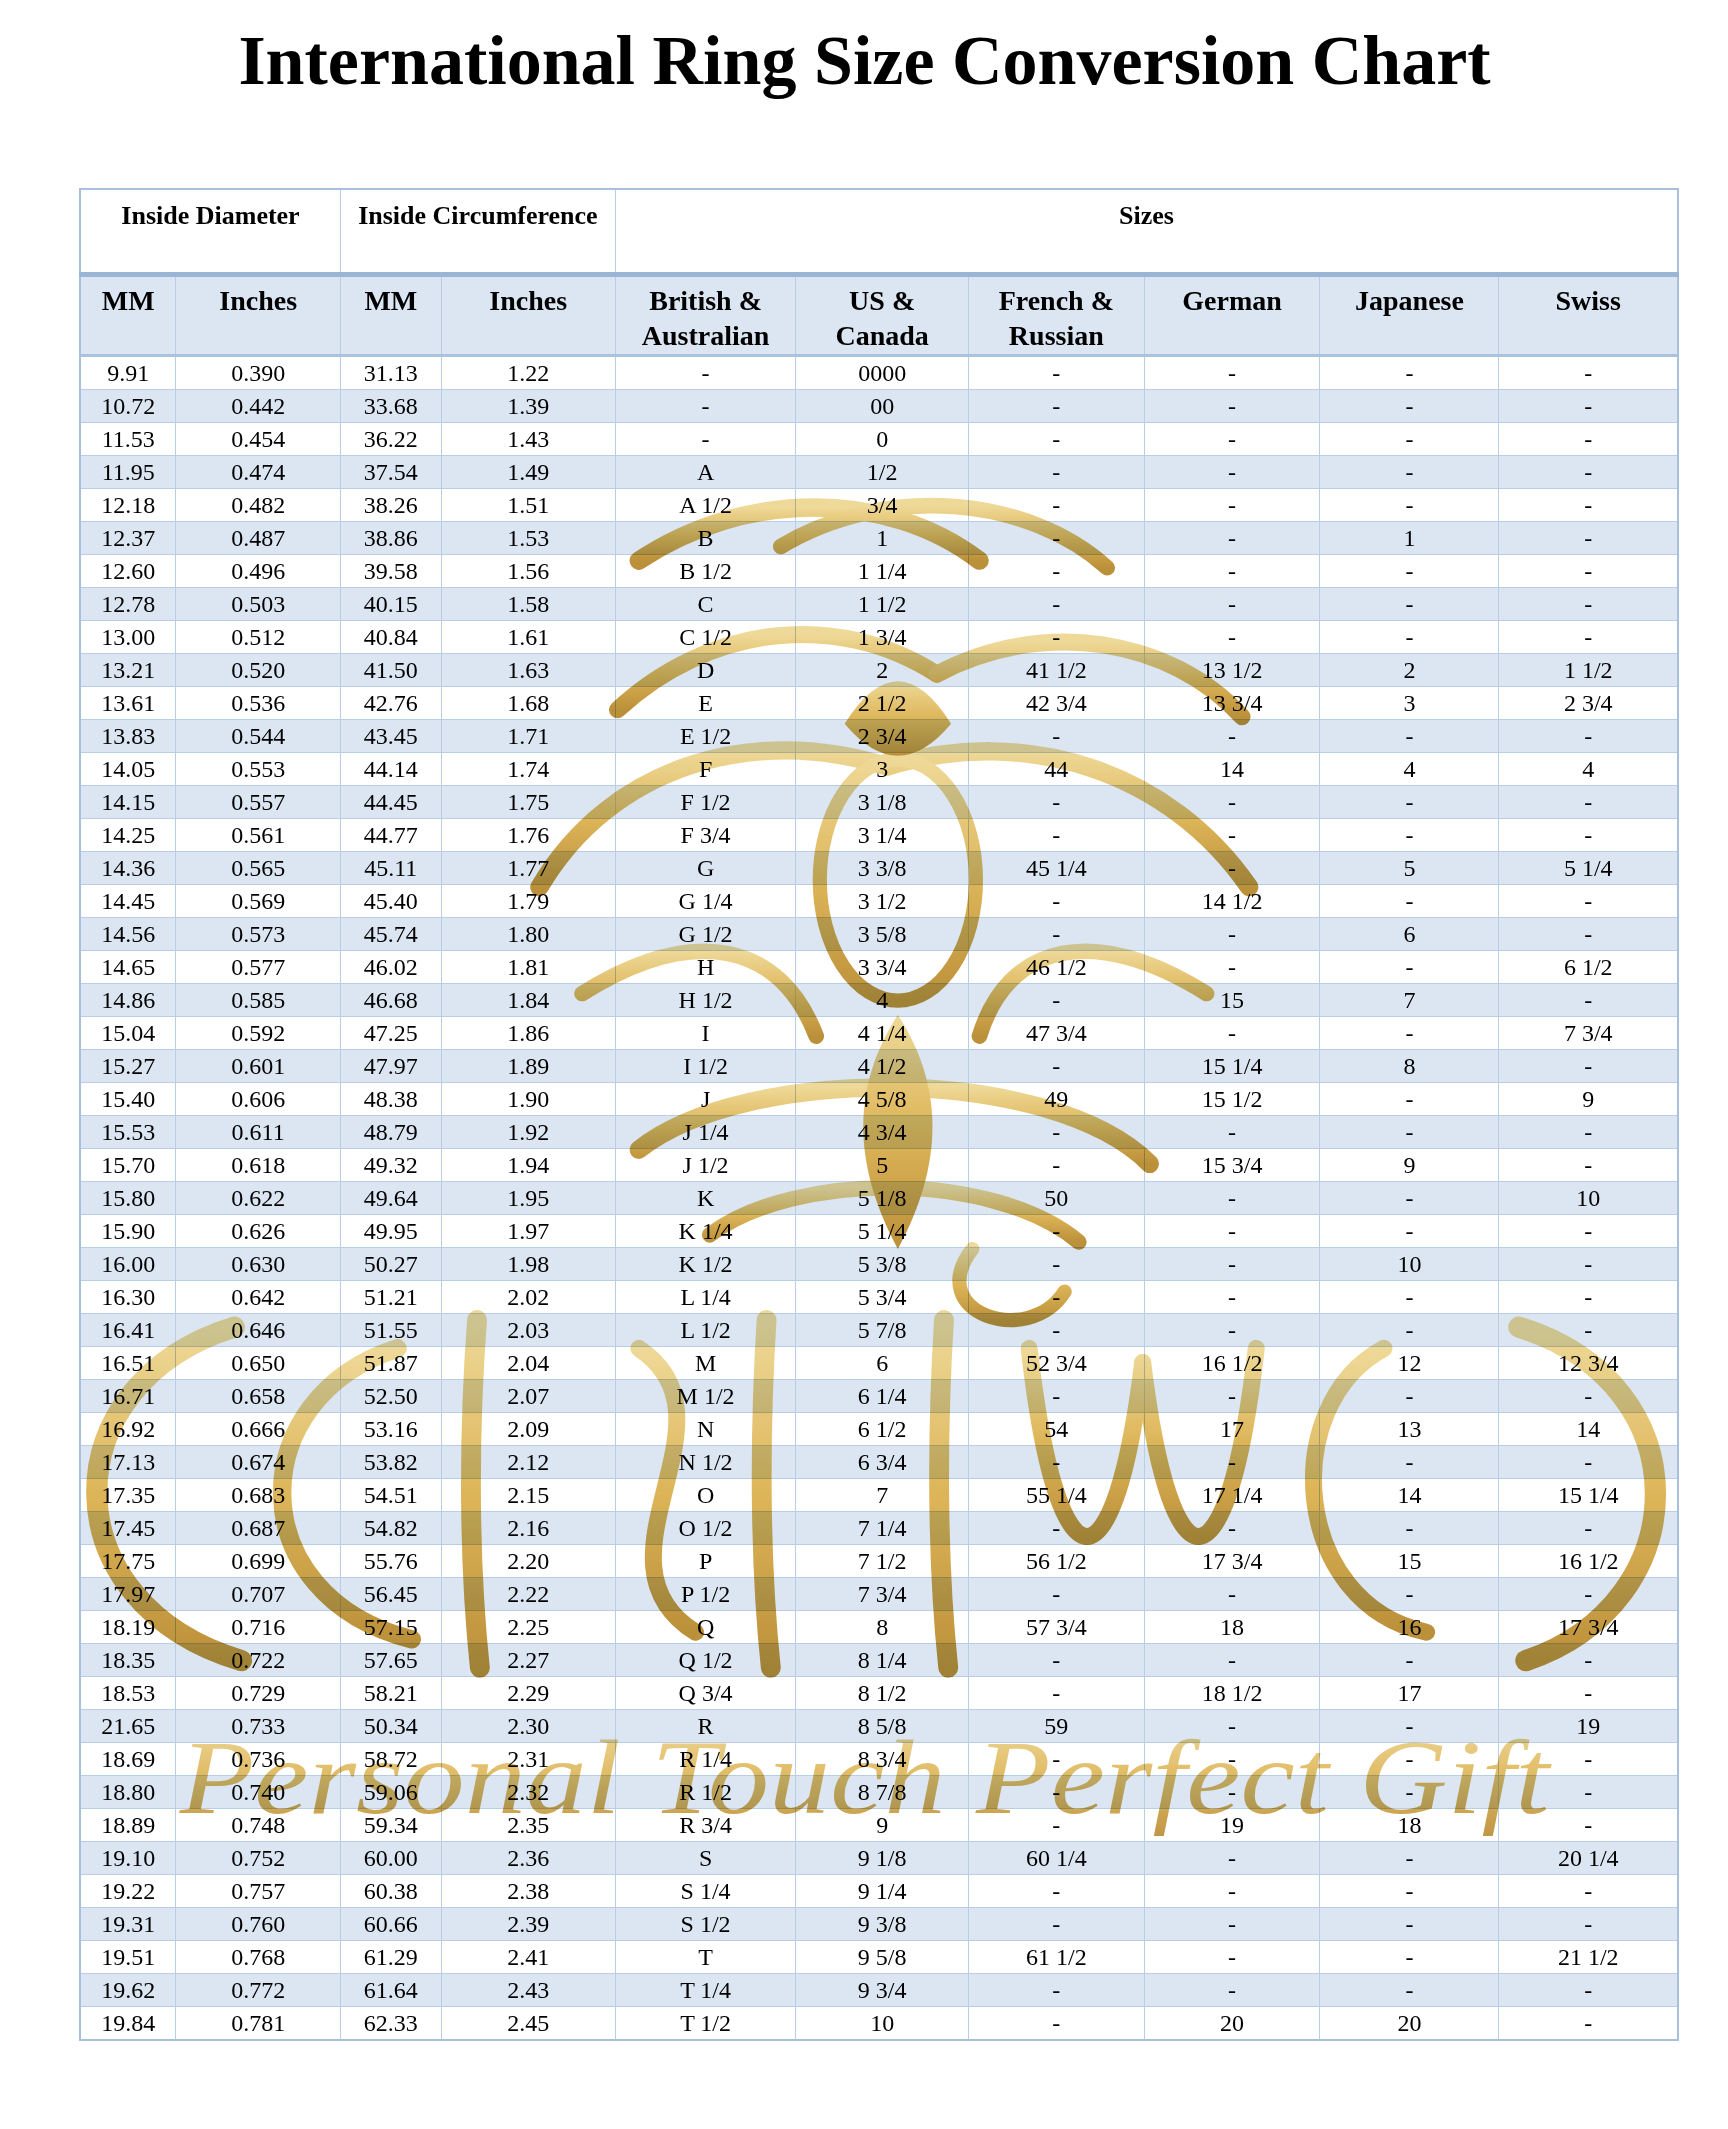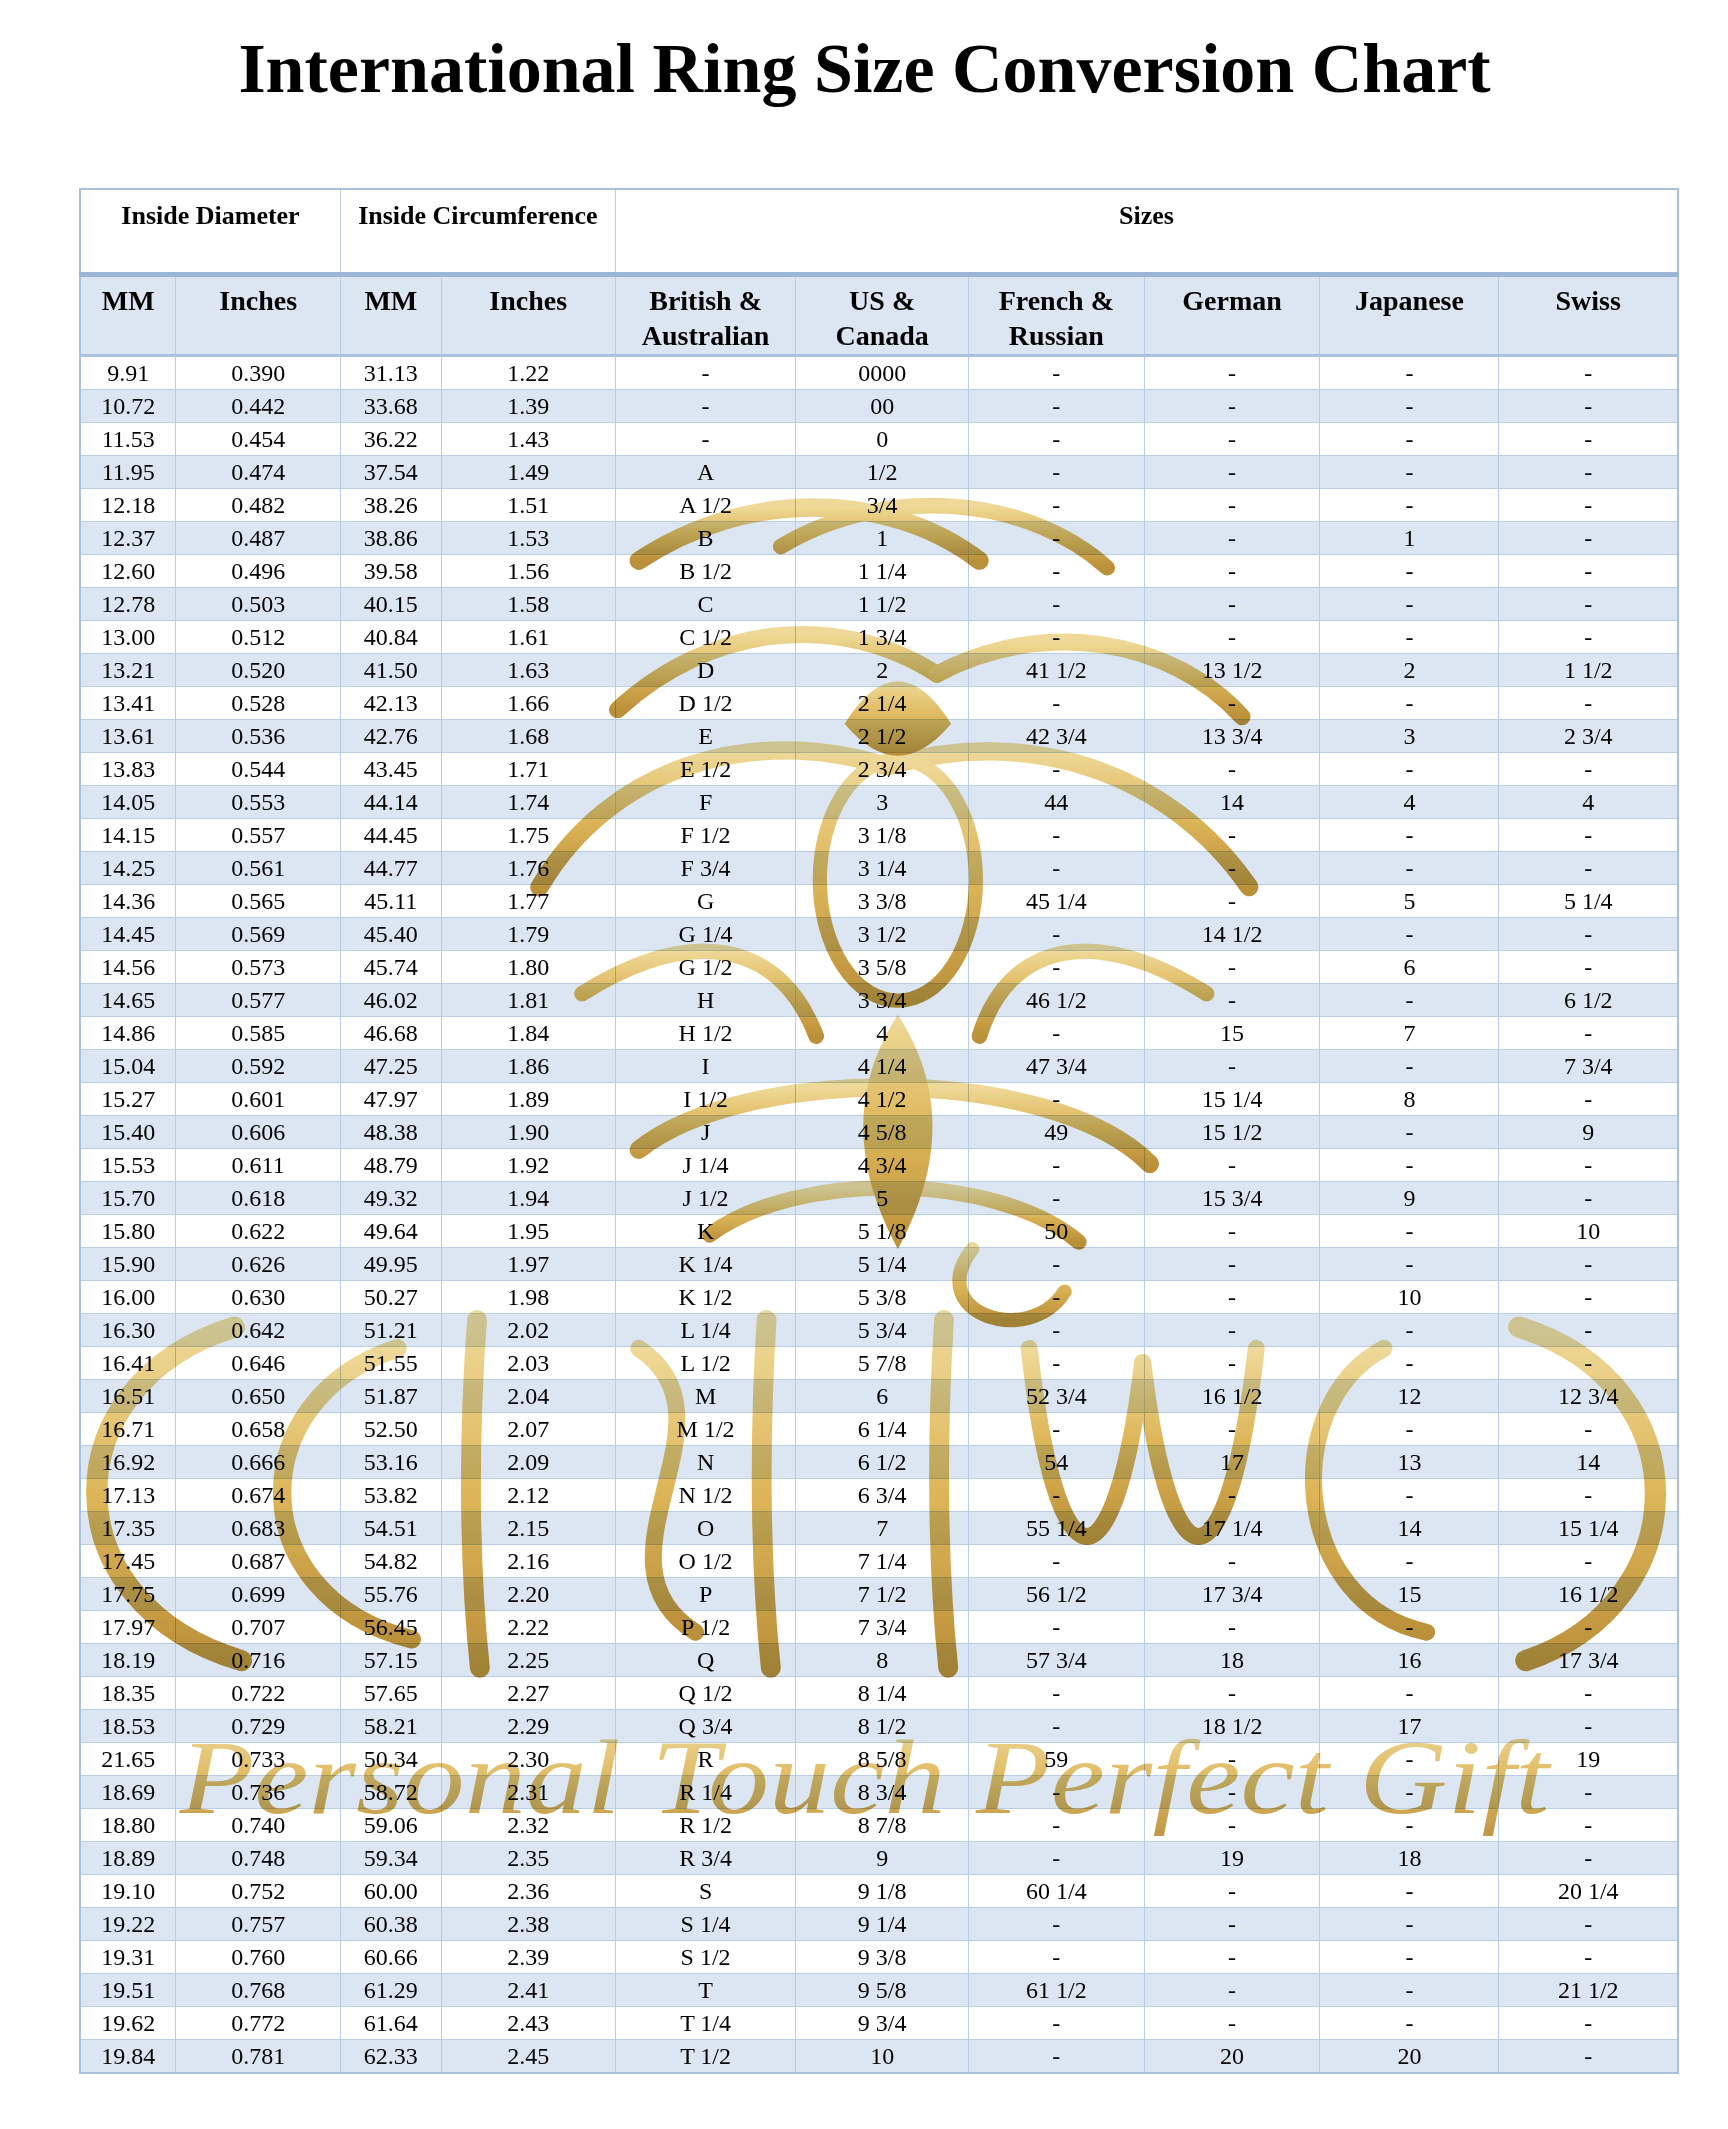--- a/index.html
+++ b/index.html
@@ -1,21 +1,21 @@
 <!DOCTYPE html>
 <html style="font-size:11.4px"><head>
 <meta charset="utf-8">
 <style>
   html,body { margin:0; padding:0; background:#ffffff; }
   .page {
     position:relative; width:1729px; height:2129px; background:#ffffff;
     font-family:"Liberation Serif", serif; overflow:hidden;
   }
   .title {
-    margin:8px; padding-top:21px; text-align:center;
+    margin:0; padding-top:21px; text-align:center;
     font-size:70px; font-weight:bold; color:#000; letter-spacing:0px;
     font-family:"Liberation Serif", serif;
   }
   table.ring-table {
     position:absolute; left:79px; top:160px; width:1600px;
     border-collapse:collapse; table-layout:fixed; background:#fff;
     border:2.1px solid #a9c0dc;
     margin-top:28px;
   }
   col.c0{width:6.0%} col.c1{width:10.3%} col.c2{width:6.3%} col.c3{width:10.9%}
@@ -194,32 +194,20 @@
           <td>41.50</td>
           <td>1.63</td>
           <td>D</td>
           <td>2</td>
           <td>41 1/2</td>
           <td>13 1/2</td>
           <td>2</td>
           <td>1 1/2</td>
         </tr>
         <tr>
-          <td>13.41</td>
-          <td>0.528</td>
-          <td>42.13</td>
-          <td>1.66</td>
-          <td>D 1/2</td>
-          <td>2 1/4</td>
-          <td>-</td>
-          <td>-</td>
-          <td>-</td>
-          <td>-</td>
-        </tr>
-        <tr>
           <td>13.61</td>
           <td>0.536</td>
           <td>42.76</td>
           <td>1.68</td>
           <td>E</td>
           <td>2 1/2</td>
           <td>42 3/4</td>
           <td>13 3/4</td>
           <td>3</td>
           <td>2 3/4</td>

